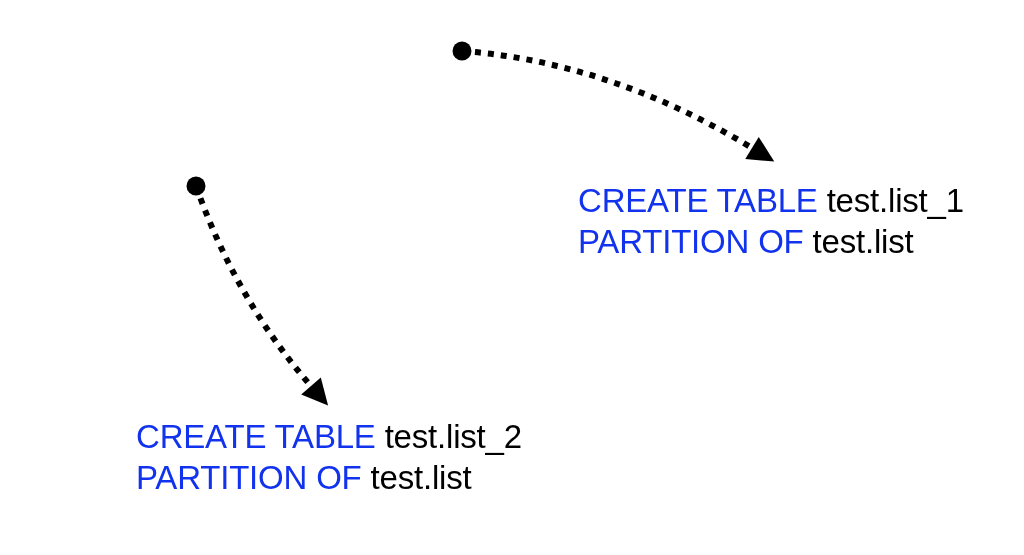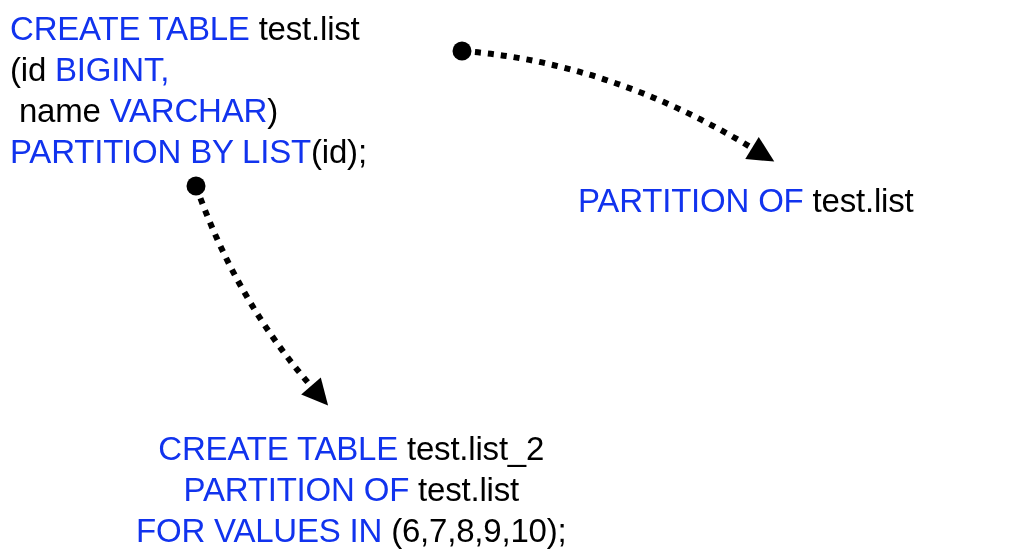--- a/index.html
+++ b/index.html
@@ -39,42 +39,40 @@
   #block-parent {
     left: 10px;
     top: 8px;
   }
   #block-part1 {
     left: 578px;
     top: 180px;
   }
   #block-part2 {
     left: 136px;
-    top: 428px;
-    text-align: center;
+    top: 416px;
   }
   #arrows {
     position: absolute;
     left: 0;
     top: 0;
     width: 1024px;
     height: 555px;
     pointer-events: none;
   }
 </style>
 </head>
 <body>
 
 <div id="canvas">
 
-  <div class="sql-block" id="block-parent"><div><span class="kw">CREATE TABLE </span><span class="lit">test.list</span></div><div><span class="lit">(id </span><span class="kw">BIGINT,</span></div><div><span class="lit"> name </span><span class="kw">VARCHAR</span><span class="lit">)</span></div><div><span class="kw">PARTITION BY LIST</span><span class="lit">(id);</span></div></div>
 
-  <div class="sql-block" id="block-part1"><div><span class="kw">PARTITION OF </span><span class="lit">test.list</span></div></div>
+  <div class="sql-block" id="block-part1"><div><span class="kw">CREATE TABLE </span><span class="lit">test.list_1</span></div><div><span class="kw">PARTITION OF </span><span class="lit">test.list</span></div></div>
 
-  <div class="sql-block" id="block-part2"><div><span class="kw">CREATE TABLE </span><span class="lit">test.list_2</span></div><div><span class="kw">PARTITION OF </span><span class="lit">test.list</span></div><div><span class="kw">FOR VALUES IN </span><span class="lit">(6,7,8,9,10);</span></div></div>
+  <div class="sql-block" id="block-part2"><div><span class="kw">CREATE TABLE </span><span class="lit">test.list_2</span></div><div><span class="kw">PARTITION OF </span><span class="lit">test.list</span></div></div>
 
   <svg id="arrows" viewBox="0 0 1024 555" width="1024" height="555" xmlns="http://www.w3.org/2000/svg">
     <g id="connector-group">
         <g>
           <path d="M 462 51 Q 610 62 752 148" fill="none" stroke="#000000" stroke-width="6" stroke-linecap="butt" stroke-dasharray="6 7"></path>
           <circle cx="462" cy="51" r="9.5" fill="#000000"></circle>
           <polygon points="0,-13 26,0 0,13" fill="#000000" transform="translate(752 148) rotate(31.200514603980633)"></polygon>
         </g>
         <g>
           <path d="M 196 186 Q 236 300 311 386" fill="none" stroke="#000000" stroke-width="6" stroke-linecap="butt" stroke-dasharray="6 7"></path>

